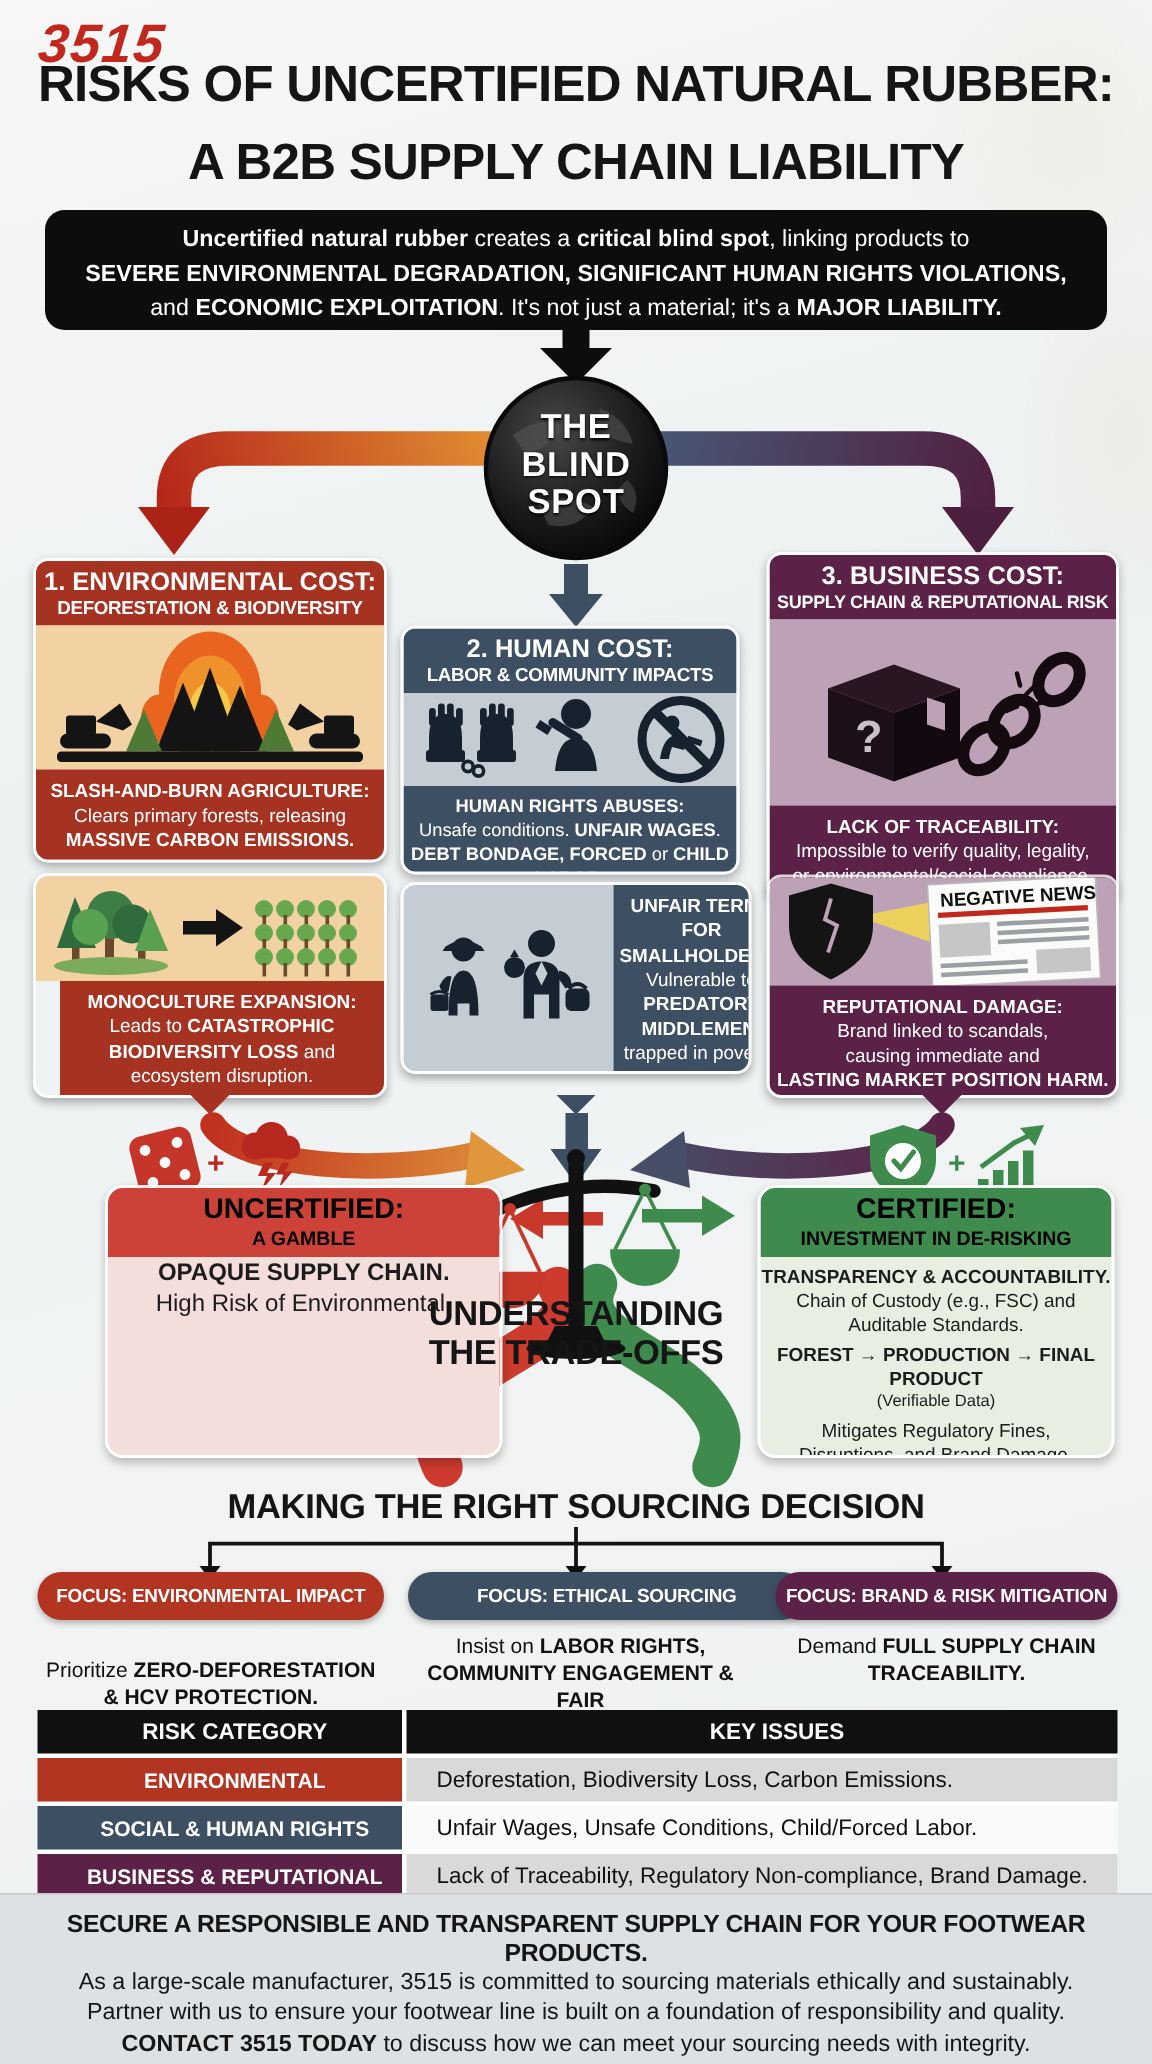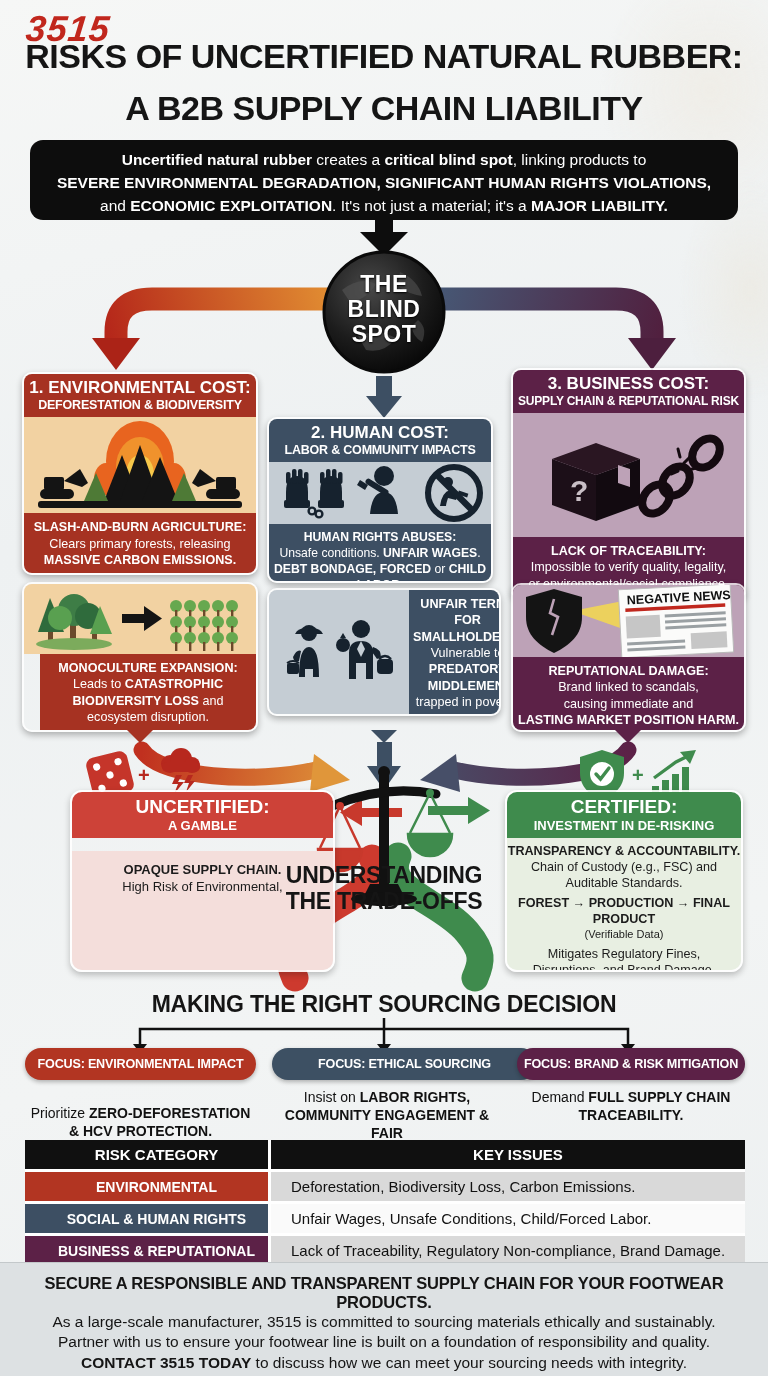--- a/index.html
+++ b/index.html
@@ -23,21 +23,21 @@
   
   .colbox{border-radius:10px;overflow:hidden;box-shadow:0 3px 6px rgba(20,20,20,.3);border:2px solid rgba(255,255,255,.8);box-sizing:border-box;}
   .colhead{color:#fff;text-align:center;padding:5px 2px 4px;}
   .colhead .h1{font-size:17px;font-weight:800;line-height:1.1;}
   .colhead .h2{font-size:12.5px;font-weight:700;line-height:1.25;letter-spacing:-.2px;}
   .panel{display:flex;align-items:center;justify-content:center;}
   .caption{color:#fff;text-align:center;font-size:12.6px;line-height:1.3;padding:6px 4px;}
   .tail{position:absolute;width:0;height:0;border-left:13px solid transparent;border-right:13px solid transparent;border-top:13px solid #000;}
   
   .tobox{border-radius:12px;overflow:hidden;box-shadow:0 3px 6px rgba(20,20,20,.25);border:2px solid rgba(255,255,255,.9);box-sizing:border-box;}
-  .tohead{color:#ffffff;text-align:center;padding:5px 2px;}
+  .tohead{color:#000000;text-align:center;padding:5px 2px;}
   .tohead .h1{font-size:19px;font-weight:800;line-height:1.1;}
   .tohead .h2{font-size:13px;font-weight:700;}
   .tobody{text-align:center;color:#1c1c1c;}
   .tradeheading{left:254px;top:862px;width:260px;font-weight:800;font-size:23px;line-height:1.15;letter-spacing:-.3px;}
   
   .dectitle{left:0;top:991px;width:768px;font-weight:800;font-size:23px;letter-spacing:-.2px;}
   .pill{border-radius:17px;color:#fff;font-weight:800;font-size:12.6px;text-align:center;
     line-height:32px;height:32px;box-shadow:0 2px 4px rgba(20,20,20,.3);letter-spacing:-.2px;}
   .focusbody{font-size:14px;line-height:1.3;text-align:center;color:#111;}
   
@@ -450,21 +450,21 @@
         <polygon points="104,4 120,2 114,16"></polygon>
       </g>
     </svg>
   </div>
 
   <div class="abs tobox z2" style="left:70px;top:790px;width:265px;height:182px;display:flex;flex-direction:column;">
     <div class="tohead" style="background: rgb(205, 66, 56);">
       <div class="h1">UNCERTIFIED:</div>
       <div class="h2">A GAMBLE</div>
     </div>
-    <div class="tobody" style="flex: 1 1 0%; font-size: 13px; line-height: 1.35; padding-top: 10px; background: rgb(244, 222, 219); margin-top: 13px;">
+    <div class="tobody" style="flex: 1 1 0%; font-size: 16px; line-height: 1.35; background: rgb(244, 222, 219);">
       <div><span class="seg-b">OPAQUE SUPPLY CHAIN.</span></div>
       <div><span>High Risk of Environmental,</span></div>
     </div>
   </div>
 
   <div class="abs tobox z2" style="left:505px;top:790px;width:238px;height:182px;display:flex;flex-direction:column;">
     <div class="tohead" style="background: rgb(63, 139, 77);">
       <div class="h1">CERTIFIED:</div>
       <div class="h2">INVESTMENT IN DE-RISKING</div>
     </div>

